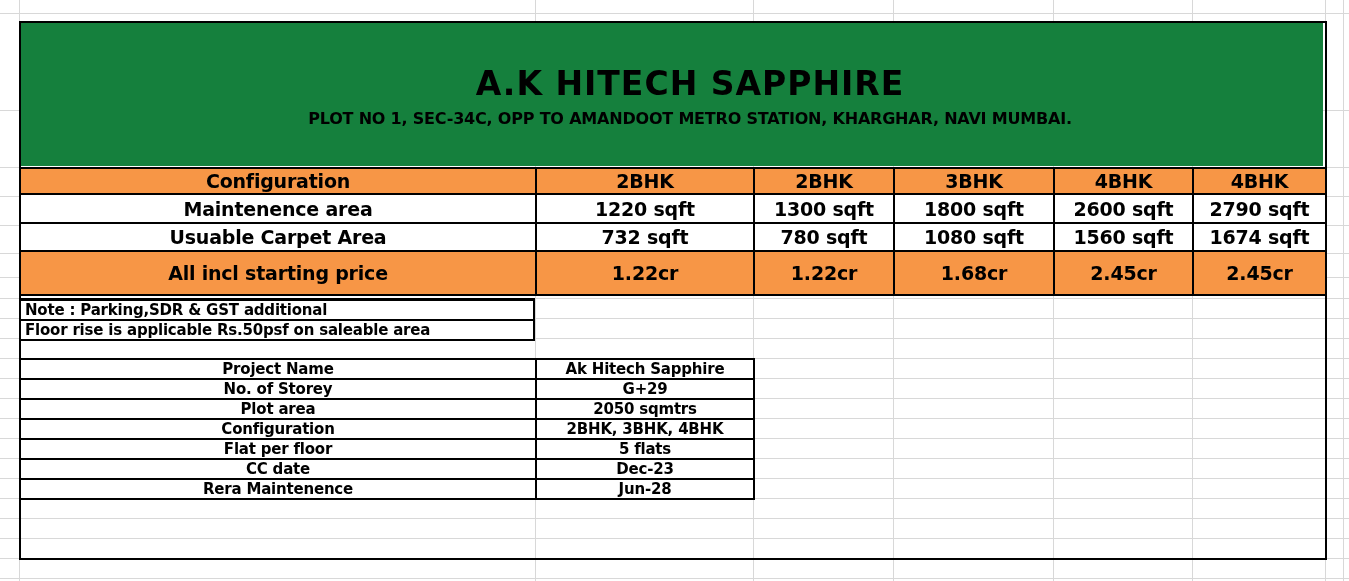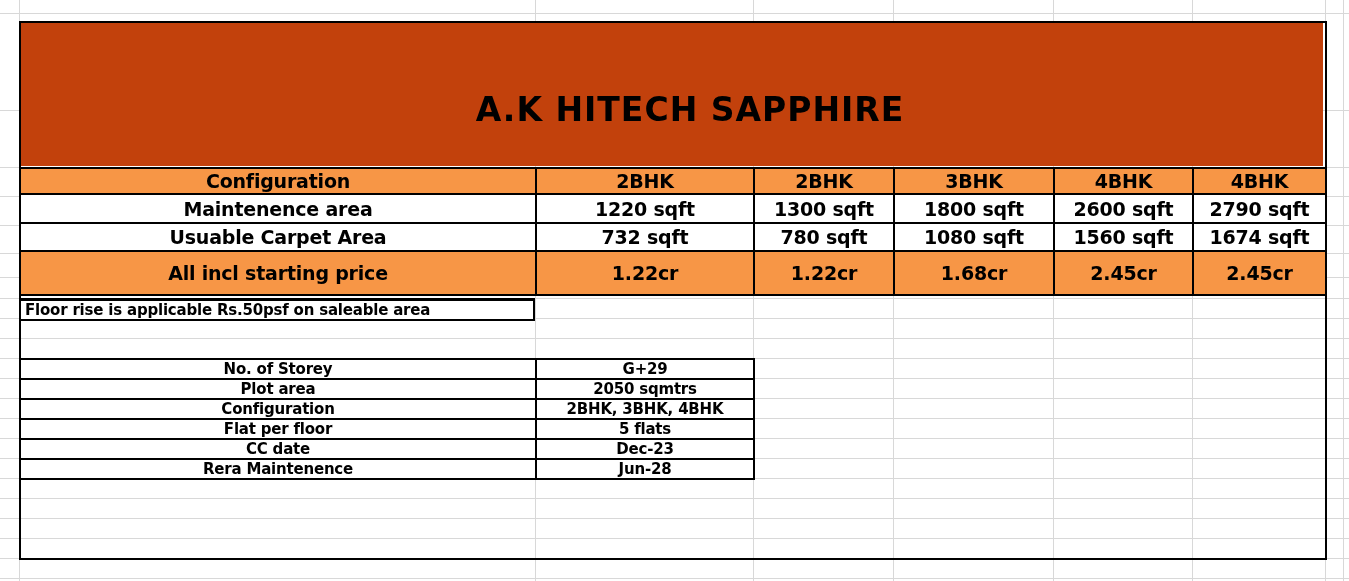--- a/index.html
+++ b/index.html
@@ -10,21 +10,21 @@
   #gridlayer{position:absolute;inset:0;z-index:0;}
   .gl{position:absolute;background:#d8d8d8;}
   .gl.h{left:0;right:0;height:1px;}
   .gl.v{top:0;bottom:0;width:1px;}
 
   
   .sheet-border{position:absolute;left:19px;top:21px;width:1304px;height:535px;
     border:2px solid #000;z-index:4;pointer-events:none;}
 
   
-  .title-block{position:absolute;left:21px;top:23px;width:1302px;height:143px;background:#c2410c;z-index:1;
+  .title-block{position:absolute;left:21px;top:23px;width:1302px;height:143px;background:#15803d;z-index:1;
     display:flex;flex-direction:column;align-items:center;justify-content:flex-end;padding-bottom:38px;box-sizing:border-box;padding-left:36px;}
   .title{font-size:33px;font-weight:bold;letter-spacing:1px;line-height:1.05;}
   .subtitle{font-size:16px;font-weight:bold;margin-top:7px;letter-spacing:-0.2px;}
 
   
   table{border-collapse:collapse;table-layout:fixed;z-index:2;position:absolute;}
   td{border:2px solid #000;background:#fff;text-align:center;vertical-align:middle;
      font-weight:bold;overflow:hidden;white-space:nowrap;padding:0;}
   .pricing{left:19px;top:167px;width:1306px;}
   .pricing td{font-size:19px;letter-spacing:-0.2px;}
@@ -76,20 +76,21 @@
       <div class="gl v" style="left: 893px;"></div>
       <div class="gl v" style="left: 1053px;"></div>
       <div class="gl v" style="left: 1192px;"></div>
       <div class="gl v" style="left: 1325px;"></div>
       <div class="gl v" style="left: 1343px;"></div>
     </div>
   <div class="sheet-border"></div>
 
   <div class="title-block">
     <div class="title">A.K HITECH SAPPHIRE</div>
+    <div class="subtitle">PLOT NO 1, SEC-34C, OPP TO AMANDOOT METRO STATION, KHARGHAR, NAVI MUMBAI.</div>
   </div>
 
   <table class="pricing">
     <colgroup>
       <col style="width:516px">
         <col style="width:218px">
         <col style="width:140px">
       <col style="width:160px">
         <col style="width:139px">
         <col style="width:133px">
@@ -124,29 +125,34 @@
       <td style="background: rgb(247, 150, 70);">1.22cr</td>
       <td style="background: rgb(247, 150, 70);">1.22cr</td>
       <td style="background: rgb(247, 150, 70);">1.68cr</td>
       <td style="background: rgb(247, 150, 70);">2.45cr</td>
       <td style="background: rgb(247, 150, 70);">2.45cr</td>
     </tr>
   </tbody>
     </table>
 
   <div class="notes">
+    <div class="note-row">Note : Parking,SDR &amp; GST additional</div>
     <div class="note-row">Floor rise is applicable Rs.50psf on saleable area</div>
   </div>
 
   <table class="details">
     <colgroup>
         <col style="width:516px">
         <col style="width:218px">
       </colgroup>
     <tbody>
+        <tr>
+      <td>Project Name</td>
+      <td>Ak Hitech Sapphire</td>
+    </tr>
     <tr>
       <td>No. of Storey</td>
       <td>G+29</td>
     </tr>
     <tr>
       <td>Plot area</td>
       <td>2050 sqmtrs</td>
     </tr>
     <tr>
       <td>Configuration</td>

